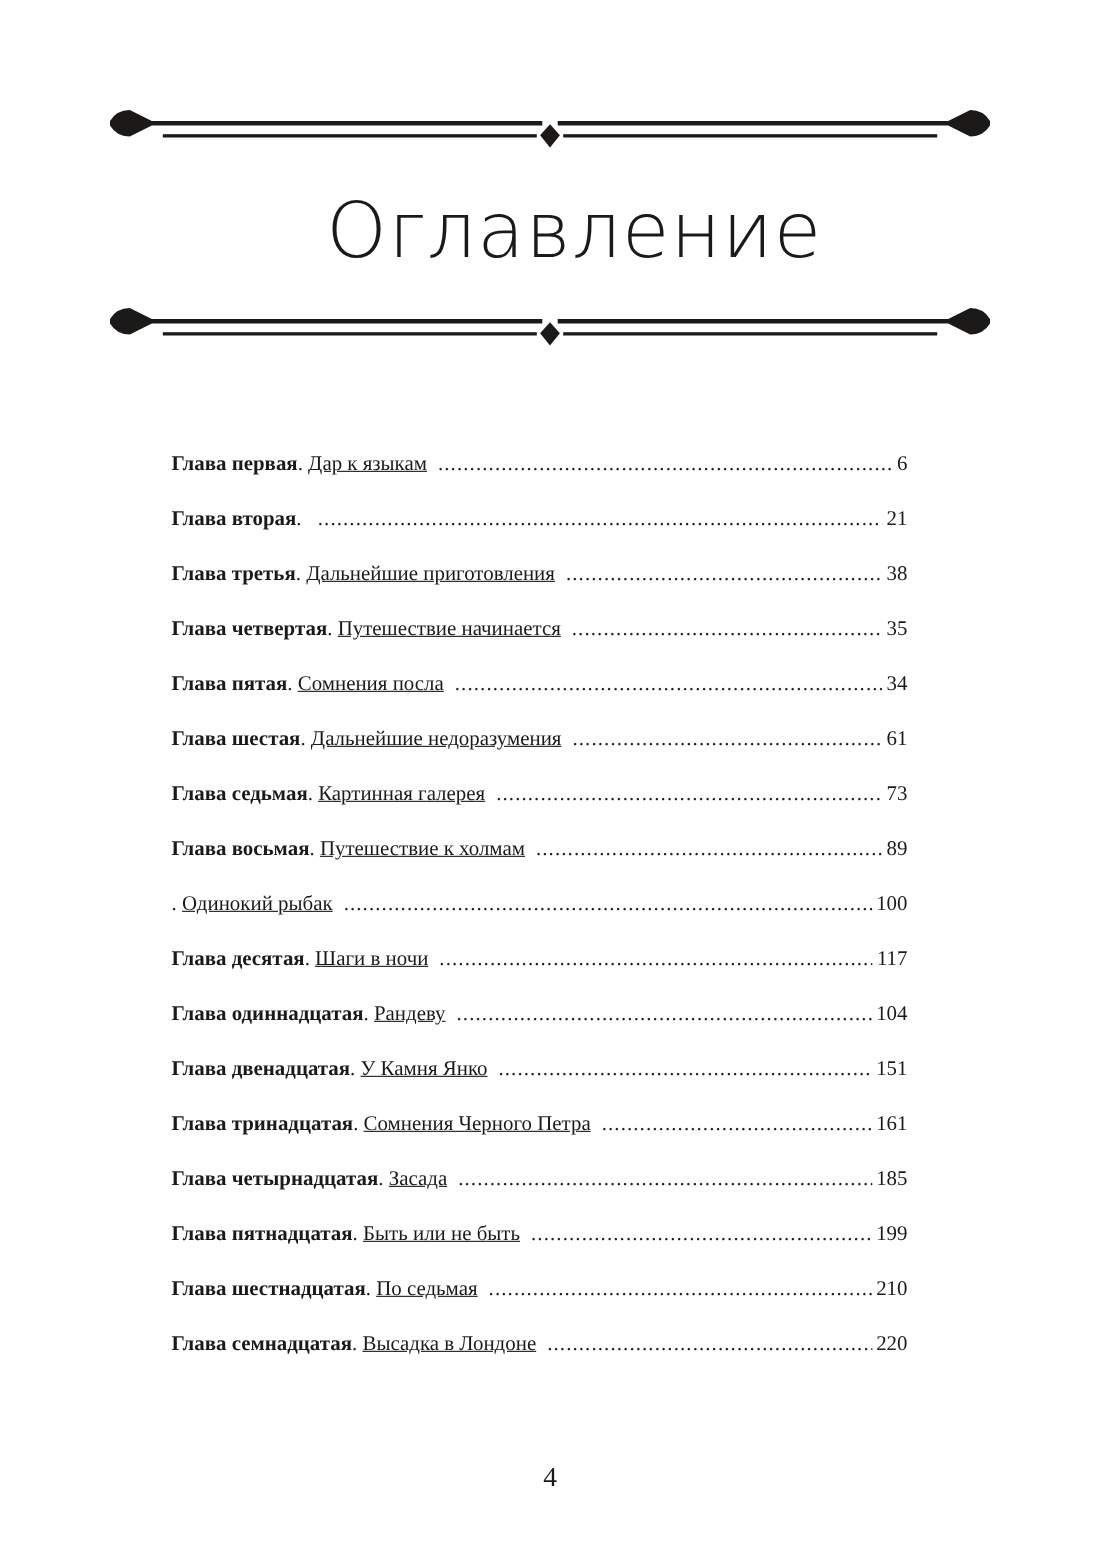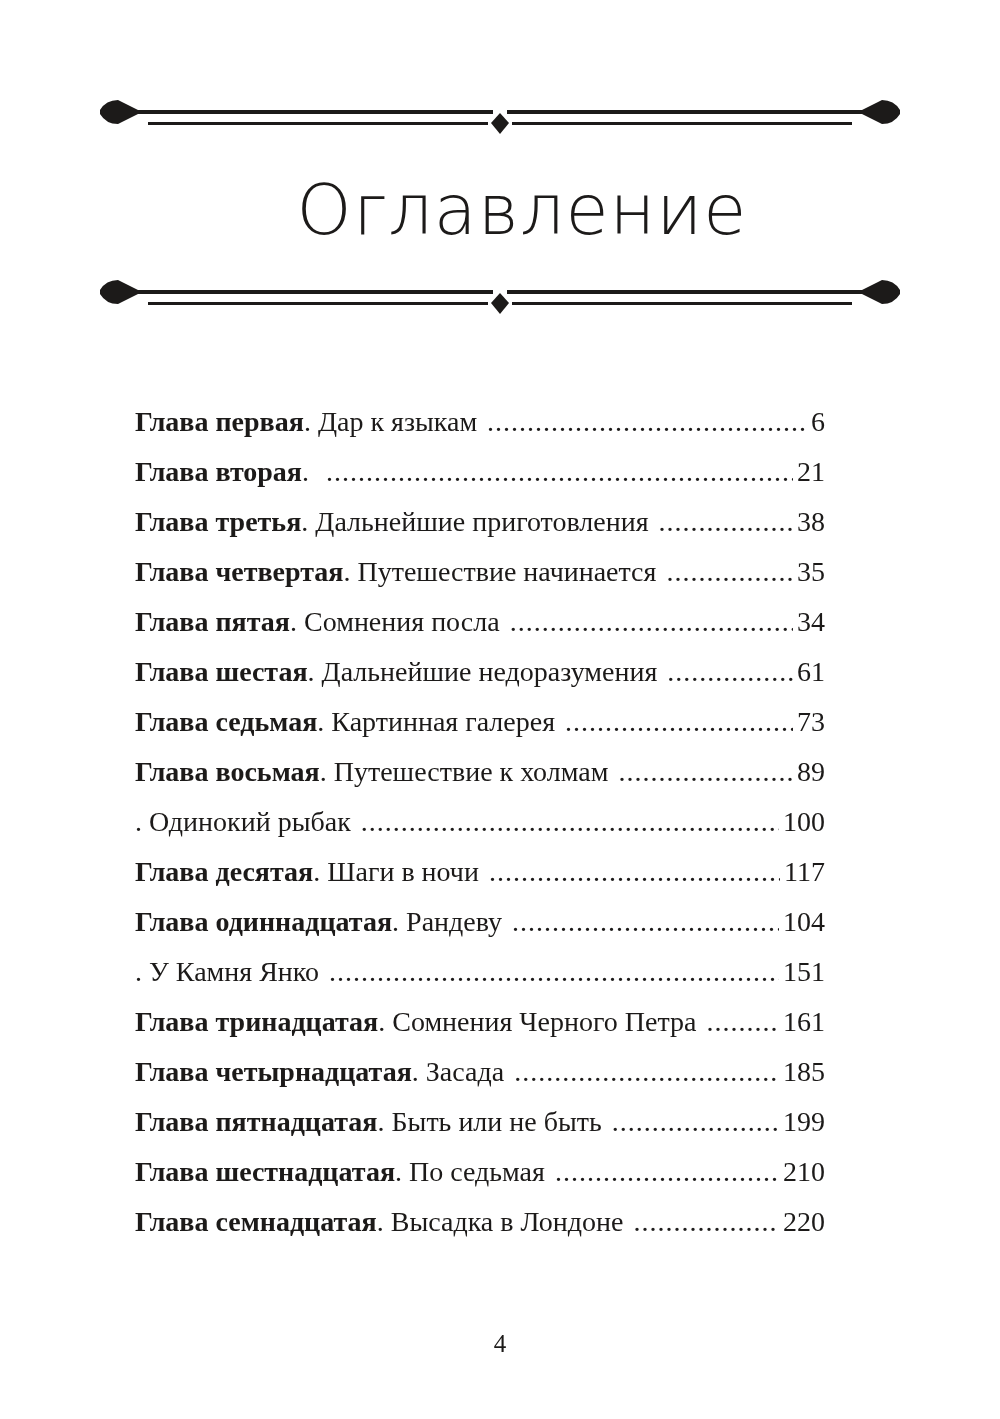--- a/index.html
+++ b/index.html
@@ -8,25 +8,25 @@
   .ornament.top { top: 98px; }
   .ornament.bottom { top: 278px; }
   .title {
     position: absolute; top: 160px; left: 0; width: 1000px; text-align: center;
     font-family: "DejaVu Sans", sans-serif; font-size: 70px; font-weight: 300;
     letter-spacing: 1px; line-height: 100px; color: #1c1a19; padding-left: 22px;
   }
   .toc { position: absolute; top: 400px; left: 135px; width: 690px; margin: 0; padding: 0; list-style: none; }
   .toc-row {
     display: flex; align-items: baseline; height: 50px;
-    font-family: "Liberation Serif", serif; font-size: 28px; line-height: 44px;
+    font-family: "Liberation Serif", serif; font-size: 19px; line-height: 44px; margin-left: 21px;
   }
   .chap { font-weight: bold; white-space: nowrap; }
   .sep { white-space: pre; }
-  .name { white-space: nowrap; }
+  .name { white-space: nowrap; text-decoration: underline; }
   .dots {
     flex: 1; overflow: hidden; white-space: nowrap; margin: 0 4px 0 10px;
     letter-spacing: 1px;
   }
   .dots::after { content: "........................................................................................................................"; }
   .page { white-space: nowrap; }
   .page-number {
     position: absolute; top: 1330px; left: 0; width: 1000px; text-align: center;
     font-family: "Liberation Serif", serif; font-size: 25px;
   }
@@ -122,20 +122,21 @@
       <span class="page">117</span>
     </li>
     <li class="toc-row">
       <span class="chap">Глава одиннадцатая</span>
       <span class="sep">. </span>
       <span class="name">Рандеву</span>
       <span class="dots"></span>
       <span class="page">104</span>
     </li>
     <li class="toc-row">
+      <span class="chap">Глава двенадцатая</span>
       <span class="sep">. </span>
       <span class="name">У Камня Янко</span>
       <span class="dots"></span>
       <span class="page">151</span>
     </li>
     <li class="toc-row">
       <span class="chap">Глава тринадцатая</span>
       <span class="sep">. </span>
       <span class="name">Сомнения Черного Петра</span>
       <span class="dots"></span>

